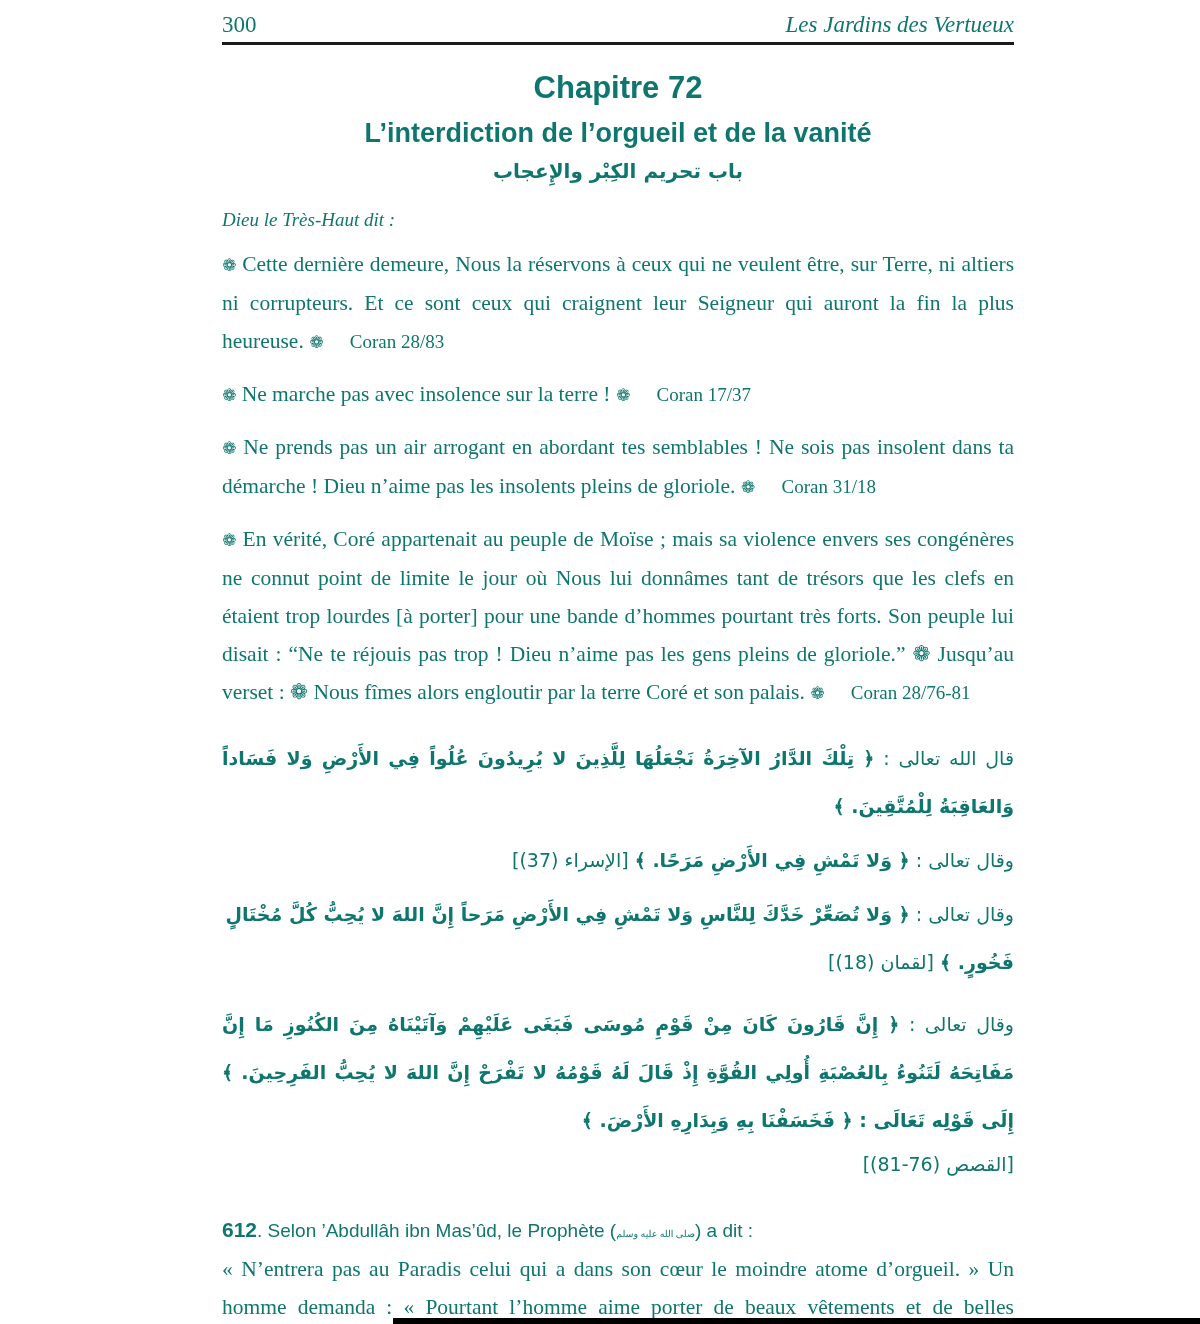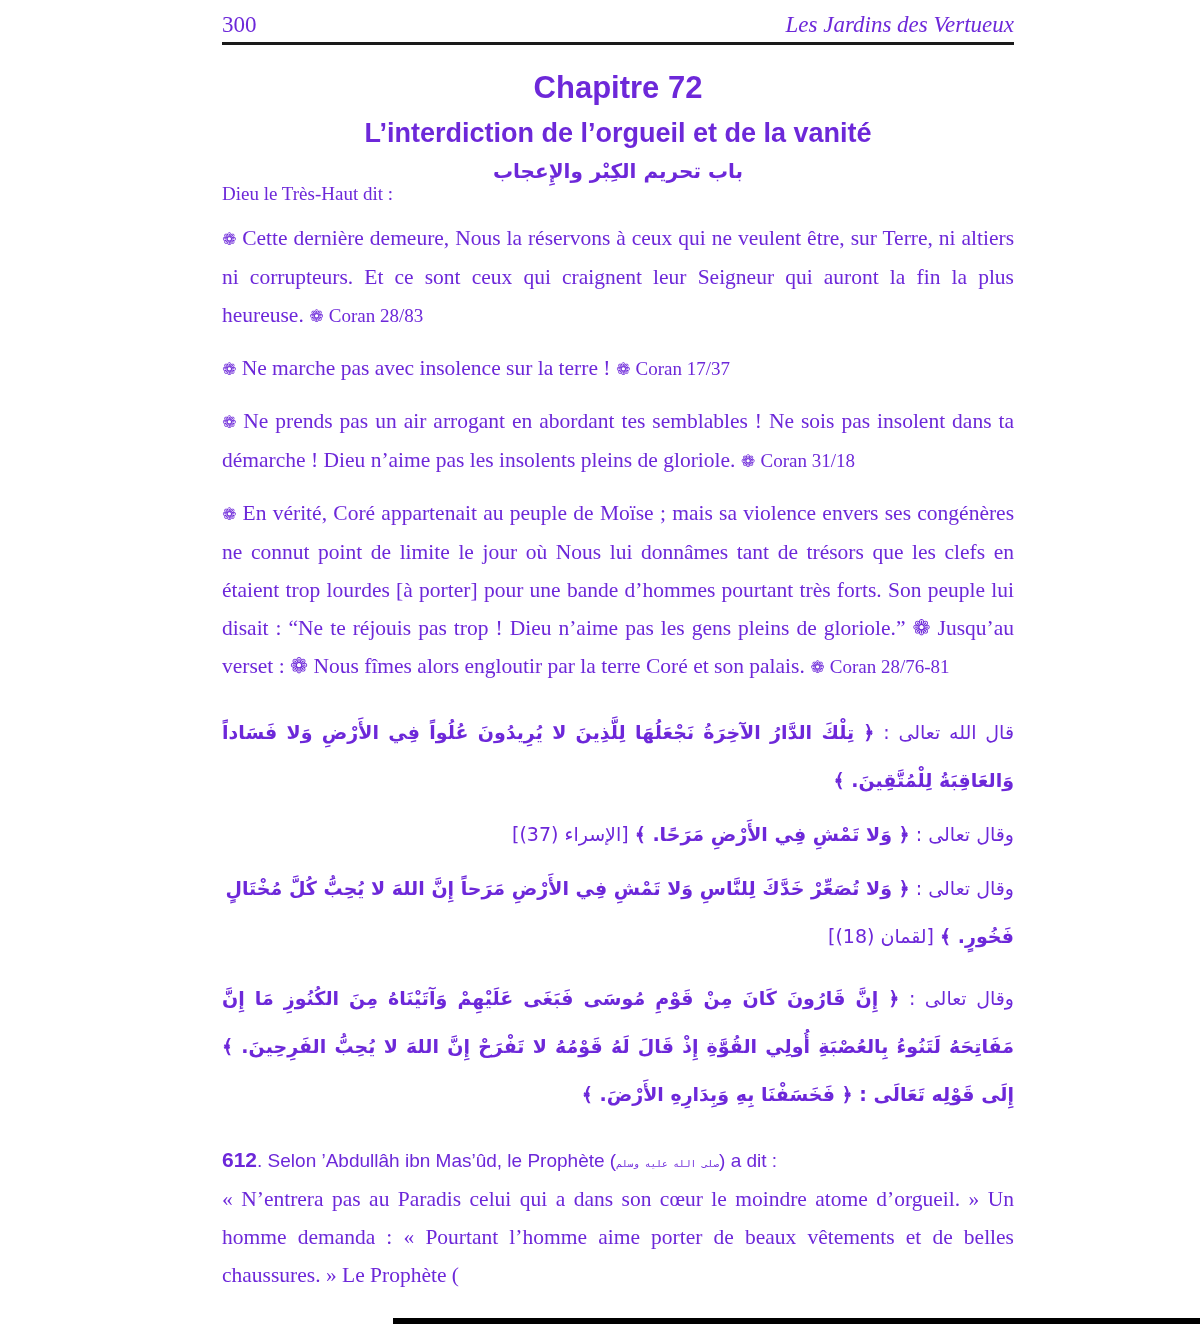--- a/index.html
+++ b/index.html
@@ -1,53 +1,53 @@
 <!DOCTYPE html>
 <html lang="fr"><head>
 <meta charset="utf-8">
 <style>
   html,body{margin:0;padding:0;background:#e8e8e8;}
   .page{
     position:relative;
     width:1200px;height:1324px;
     background:#ffffff;
-    color:#6d28d9;
+    color:#0f766e;
     overflow:hidden;
     font-family:"Liberation Serif", serif;
   }
   .content{width:792px;margin-left:222px;}
   
   .pagehead{display:flex;justify-content:space-between;align-items:baseline;padding-top:12px;}
   .pagenum{font-size:23px;}
   .runtitle{font-size:23px;font-style:italic;}
   .headrule{height:3px;background:#1a1a1a;margin-top:4px;}
   
   .h-chap{margin-top:25px;text-align:center;font-family:"Liberation Sans",sans-serif;font-weight:bold;font-size:31px;}
   .h-sub{margin-top:12px;text-align:center;font-family:"Liberation Sans",sans-serif;font-weight:bold;font-size:27px;}
   .h-ar{margin-top:10px;text-align:center;font-family:"DejaVu Sans",sans-serif;font-weight:bold;font-size:20px;direction:rtl;}
   
-  .intro{font-size:19px;}
+  .intro{margin-top:26px;font-size:19px;font-style:italic;}
   p.q{margin:14px 0 0 0;font-size:21.5px;line-height:38px;text-align:justify;}
   .orn{font-family:"DejaVu Sans",sans-serif;font-size:17px;}
-  .ref{font-size:19px;}
+  .ref{font-size:19px;margin-left:21px;}
   
   .arb{direction:rtl;font-family:"DejaVu Sans",sans-serif;font-size:19px;line-height:48px;}
   .arb .lead{font-weight:normal;}
   .arb .verse{font-weight:bold;}
   .ar-just{text-align:justify;margin-top:14px;}
   .ar-right{margin-top:6px;}
   .ar-refline{text-align:left;direction:rtl;margin-top:-4px;}
   .ar-refline .ref-ar,.ref-ar{font-weight:normal;font-size:19px;}
   .quranblock{margin-top:22px;}
   .ar-refline{text-align:right;}
   
   .hfr-intro{margin-top:30px;font-family:"Liberation Sans",sans-serif;font-size:19px;}
   .hfr-intro b{font-size:21px;}
   .hfr-body{margin-top:8px;font-size:21.5px;line-height:38px;text-align:justify;}
-  .pbuh{font-family:Liberation Mono, monospace;font-size:9.5px;letter-spacing:-0.5px;}
+  .pbuh{font-family:Liberation Serif, serif;font-size:9.5px;letter-spacing:-0.5px;}
   .bottombar{position:absolute;bottom:0;left:393px;right:0;height:6px;background:#000;}
 </style>
 </head>
 <body>
 
 <div class="page">
   <div class="content">
 
     <div class="pagehead">
       <span class="pagenum">300</span>
@@ -84,20 +84,21 @@
       <div class="arb ar-right">
         <span class="lead">وقال تعالى :</span>
         <span class="verse">﴿ وَلا تُصَعِّرْ خَدَّكَ لِلنَّاسِ وَلا تَمْشِ فِي الأَرْضِ مَرَحاً إِنَّ اللهَ لا يُحِبُّ كُلَّ مُخْتَالٍ فَخُورٍ. ﴾</span>
         <span class="ref-ar">[لقمان (18)]</span>
       </div>
 
       <div class="arb ar-just">
         <span class="lead">وقال تعالى :</span>
         <span class="verse">﴿ إِنَّ قَارُونَ كَانَ مِنْ قَوْمِ مُوسَى فَبَغَى عَلَيْهِمْ وَآتَيْنَاهُ مِنَ الكُنُوزِ مَا إِنَّ مَفَاتِحَهُ لَتَنُوءُ بِالعُصْبَةِ أُولِي القُوَّةِ إِذْ قَالَ لَهُ قَوْمُهُ لا تَفْرَحْ إِنَّ اللهَ لا يُحِبُّ الفَرِحِينَ. ﴾ إِلَى قَوْلِه تَعَالَى : ﴿ فَخَسَفْنَا بِهِ وَبِدَارِهِ الأَرْضَ. ﴾</span>
       </div>
+      <div class="arb ar-refline"><span class="ref-ar">[القصص (76-81)]</span></div>
     </div>
 
     <div class="hfr-intro"><b>612</b><span>. Selon ’Abdullâh ibn Mas’ûd, le Prophète (</span><span class="pbuh">صلى الله عليه وسلم</span><span>) a dit :</span></div>
 
     <div class="hfr-body"><span>« N’entrera pas au Paradis celui qui a dans son cœur le moindre atome d’orgueil. » Un homme demanda : « Pourtant l’homme aime porter de beaux vêtements et de belles chaussures. » Le Prophète (</span> </div>
 
   </div>
   <div class="bottombar"></div>
 </div>
 

